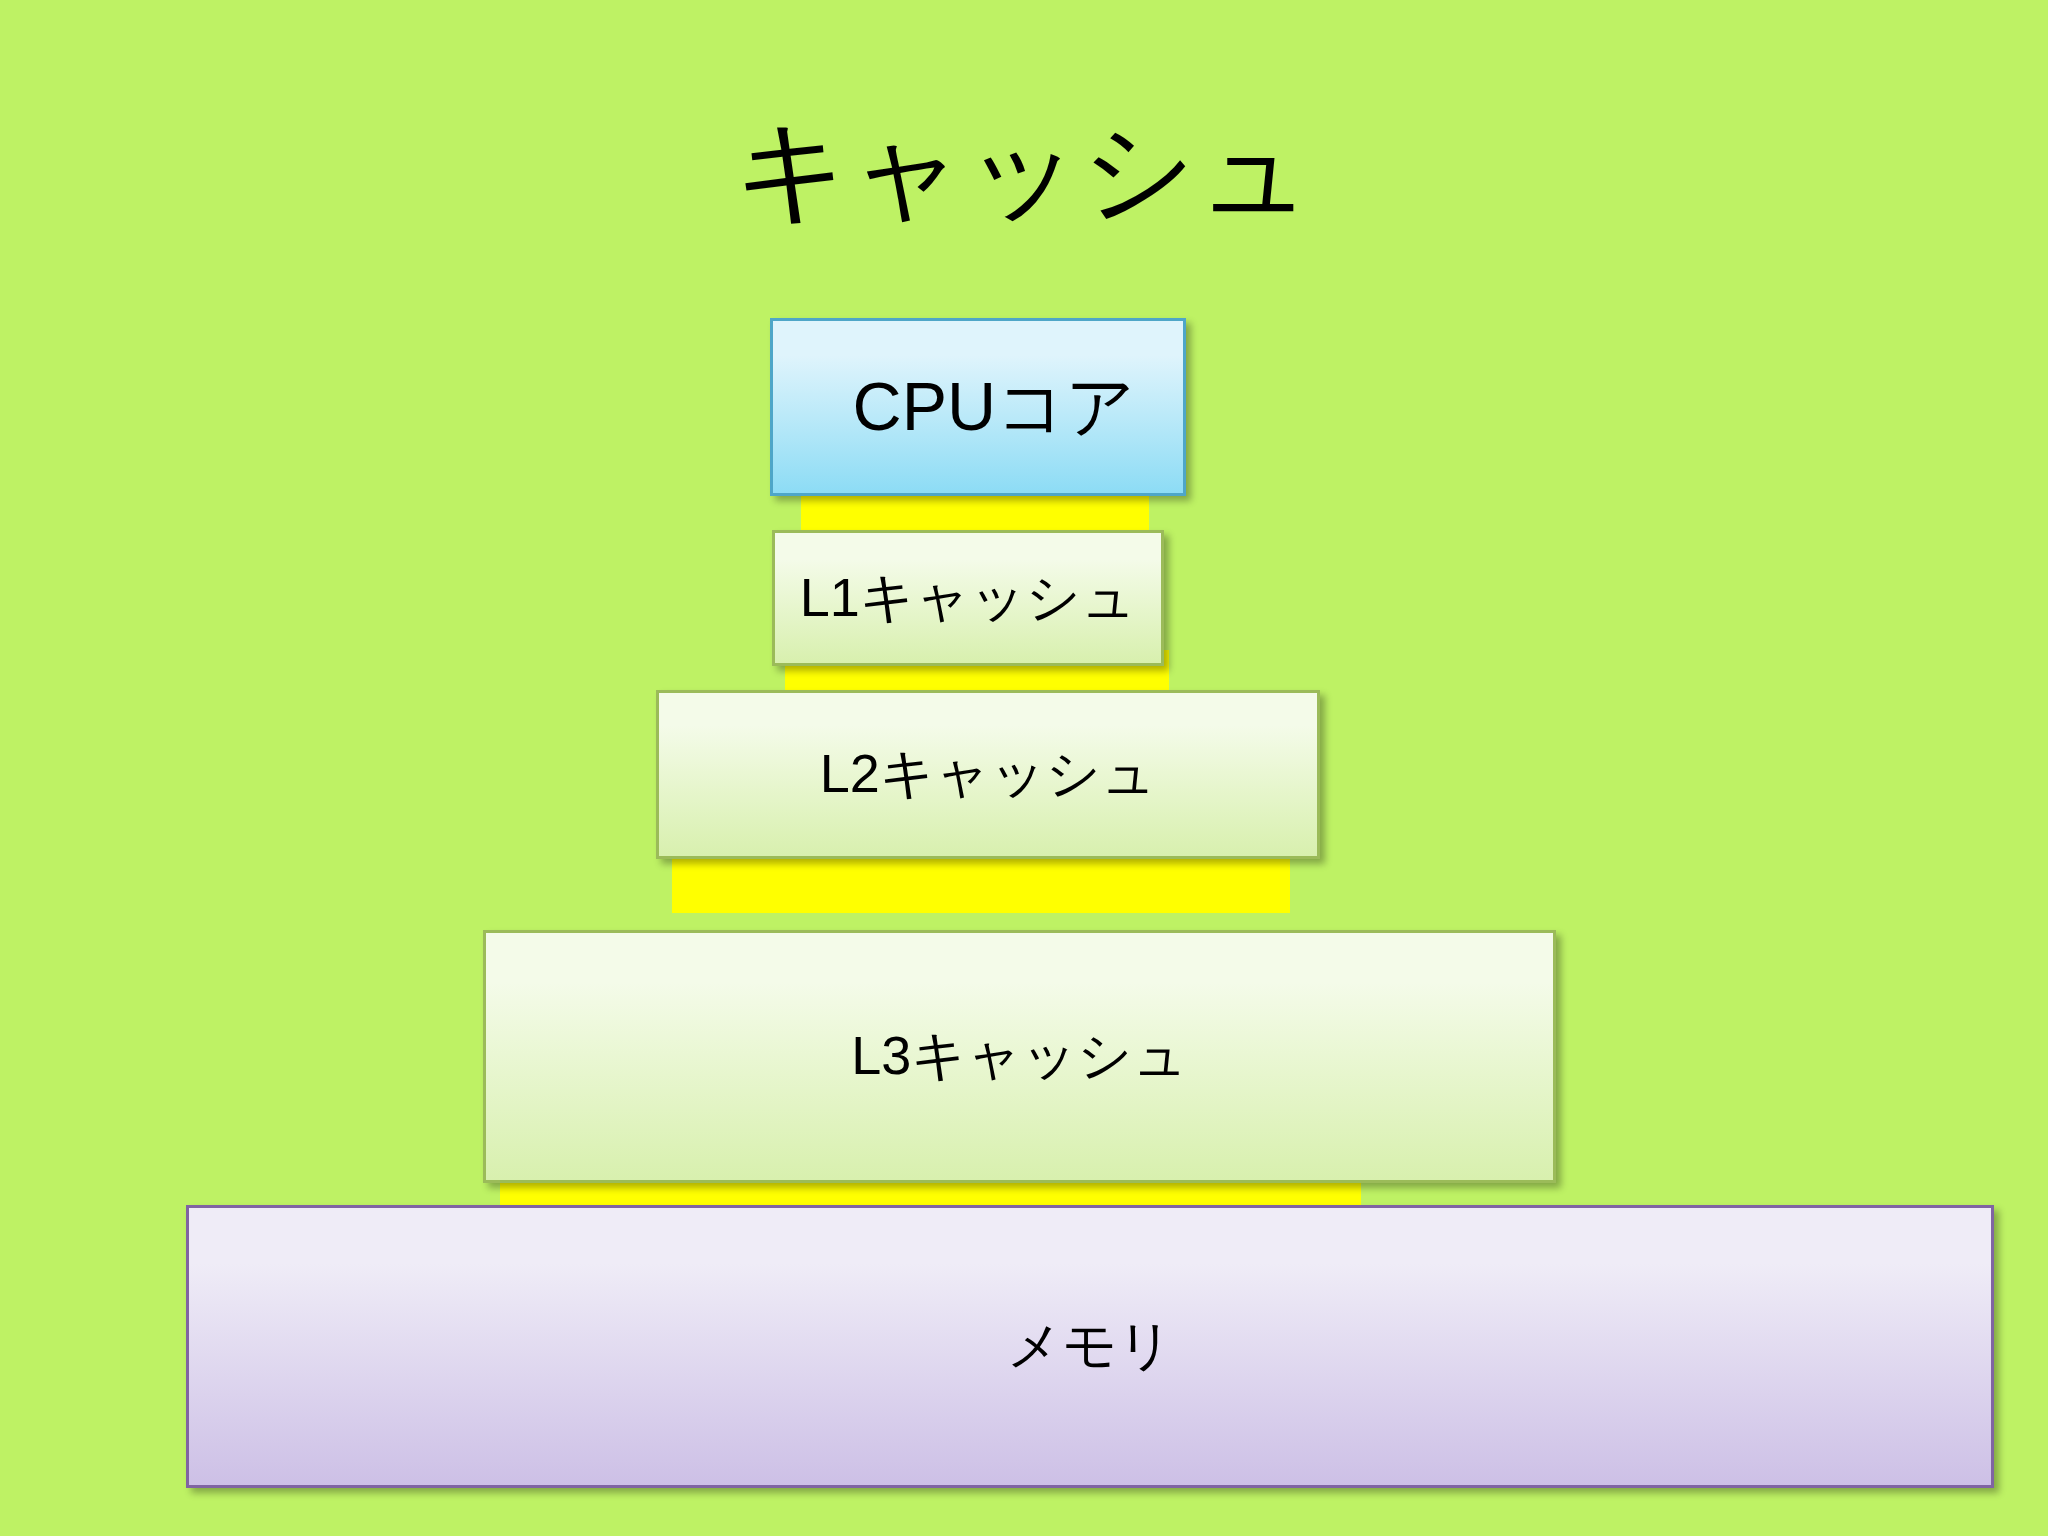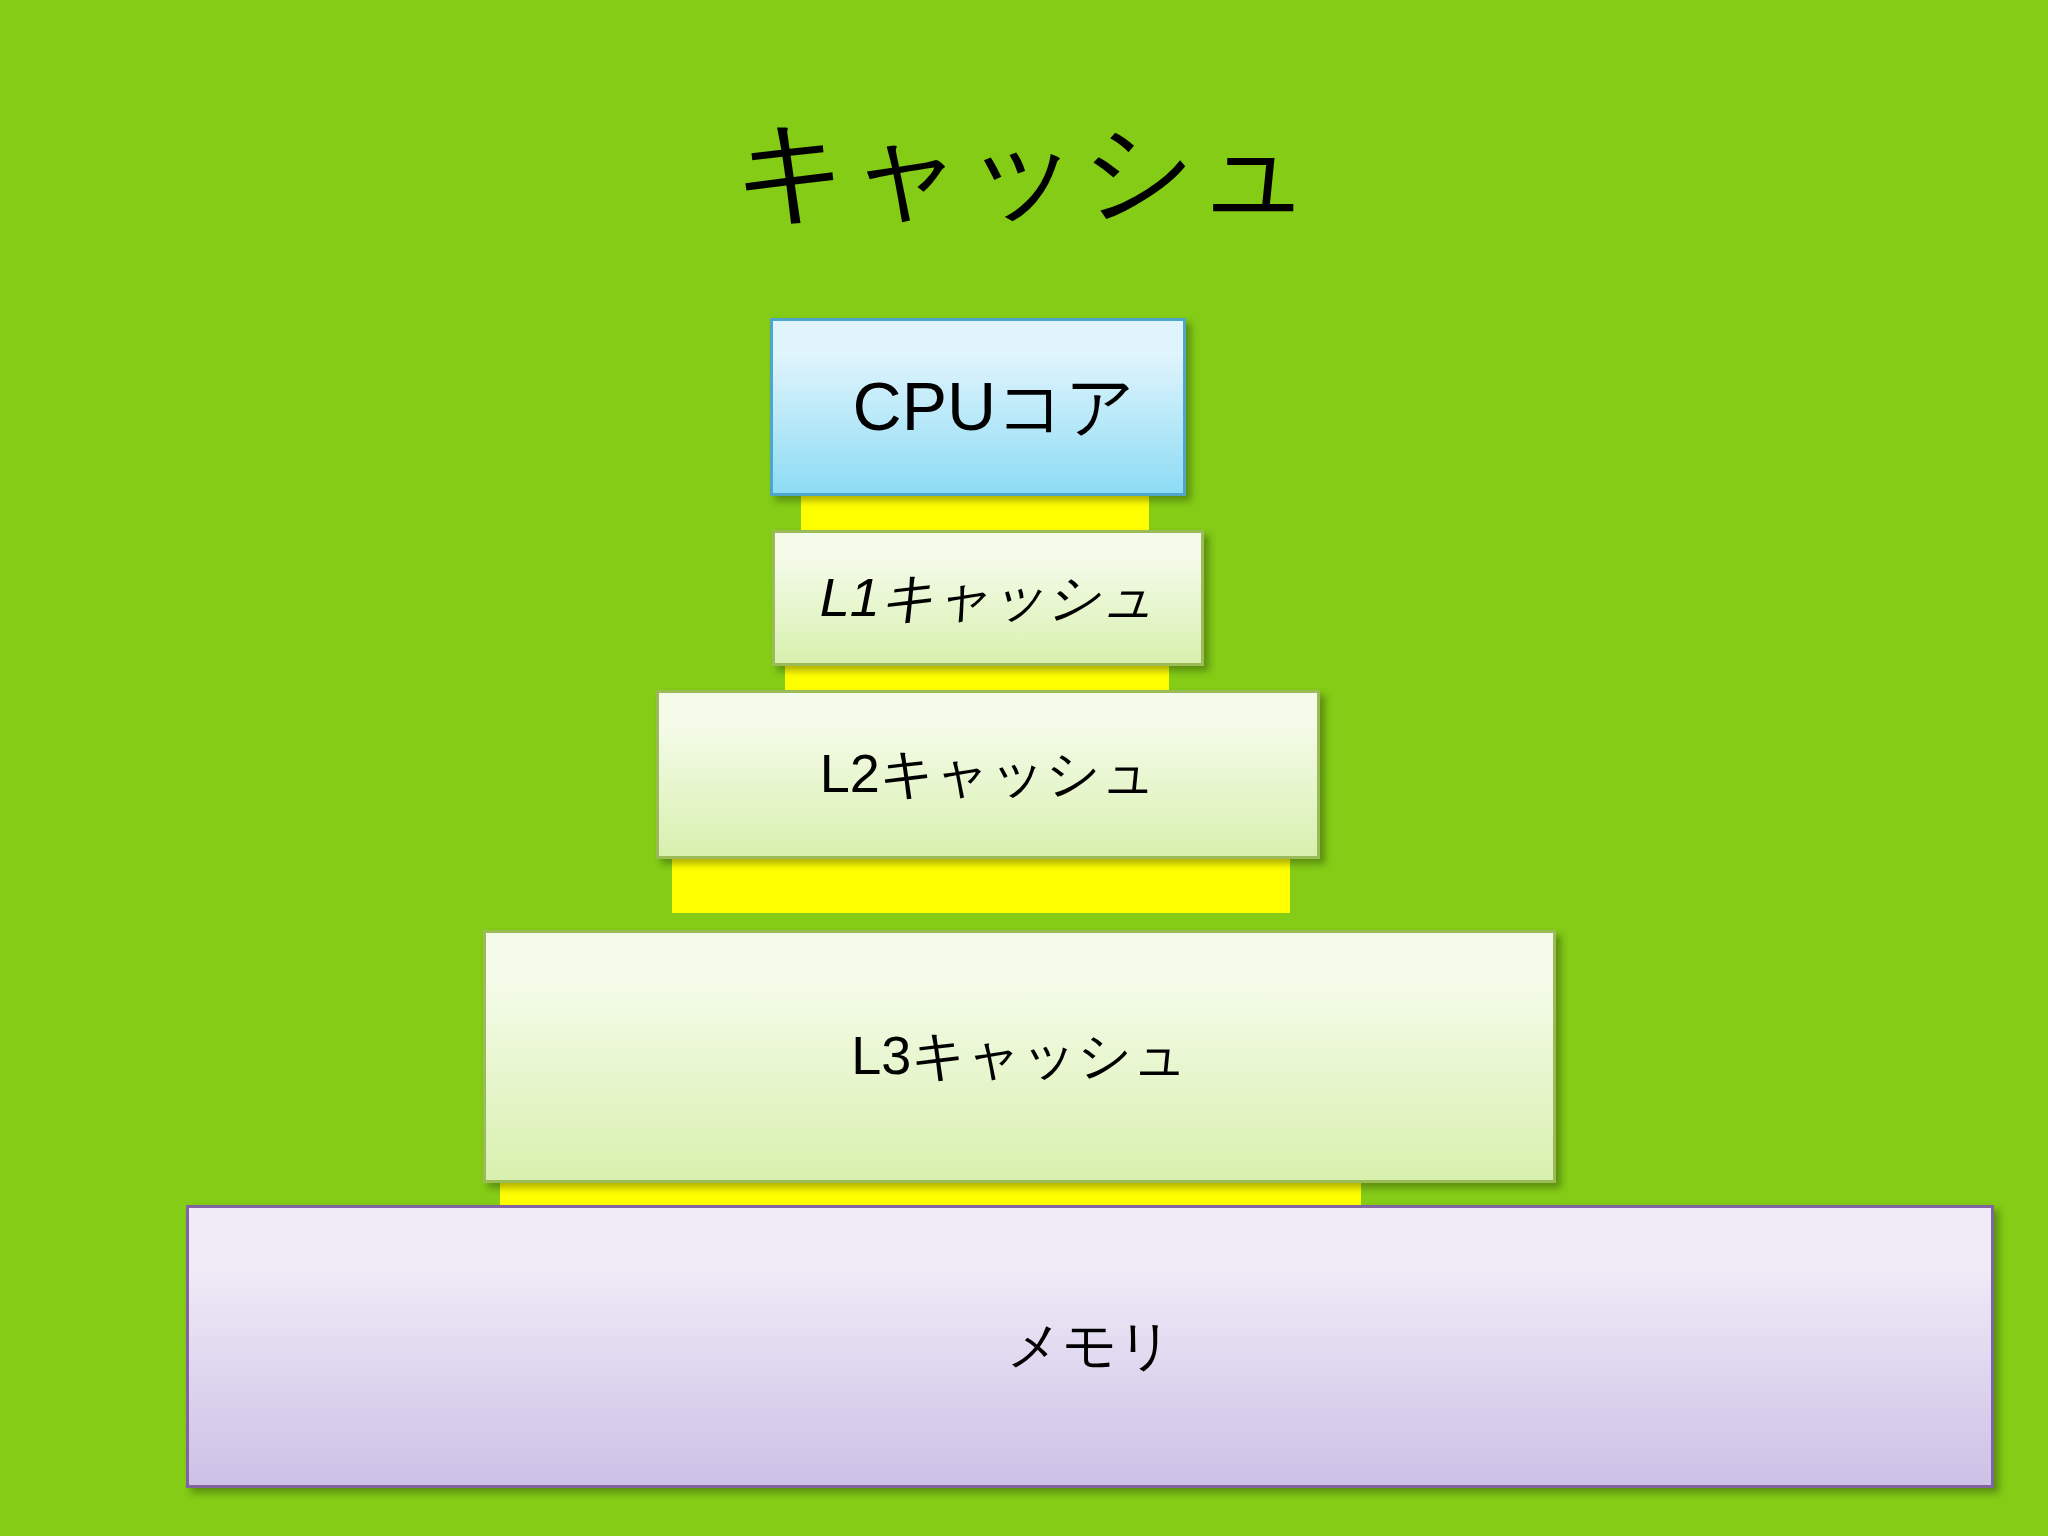--- a/index.html
+++ b/index.html
@@ -91,36 +91,36 @@
     border: 3px solid #8064a2;
     background: linear-gradient(to bottom, #efecf7 0%, #e8e3f4 25%, #ddd4ee 62%, #cdc0e6 100%);
   }
   .level.memory .level-label {
     font-size: 54px;
   }
 </style>
 </head>
 <body>
 
-<div id="slide" style="background: #84cc16;">
+<div id="slide" style="background: #bef264;">
 
   <div id="slide-title">キャッシュ</div>
 
   <div id="pyramid">
 
     <div class="connector" style="left: 801px; top: 480px; width: 348px; height: 70px; background: rgb(255, 255, 0);"></div>
     <div class="connector" style="left: 785px; top: 650px; width: 384px; height: 60px; background: rgb(255, 255, 0);"></div>
     <div class="connector" style="left: 672px; top: 845px; width: 618px; height: 68px; background: rgb(255, 255, 0);"></div>
     <div class="connector" style="left: 500px; top: 1134px; width: 861px; height: 90px; background: rgb(255, 255, 0);"></div>
 
     <div class="level cpu" style="left: 770px; top: 318px; width: 416px; height: 178px; border-color: rgb(78, 166, 200); background: linear-gradient(rgb(223, 244, 252) 0%, rgb(223, 244, 252) 20%, rgb(141, 220, 245) 100%); padding-left: 32px;">
       <span class="level-label">CPUコア</span>
     </div>
 
-    <div class="level cache" style="left: 772px; top: 530px; width: 432px; height: 136px; border-color: rgb(155, 187, 89); background: linear-gradient(rgb(244, 251, 233) 0%, rgb(244, 251, 233) 20%, rgb(216, 240, 174) 100%); font-style: italic;">
+    <div class="level cache" style="left: 772px; top: 530px; width: 392px; height: 136px; border-color: rgb(155, 187, 89); background: linear-gradient(rgb(244, 251, 233) 0%, rgb(244, 251, 233) 20%, rgb(216, 240, 174) 100%);">
       <span class="level-label">L1キャッシュ</span>
     </div>
 
     <div class="level cache" style="left: 656px; top: 690px; width: 664px; height: 169px; border-color: rgb(155, 187, 89); background: linear-gradient(rgb(244, 251, 233) 0%, rgb(244, 251, 233) 20%, rgb(216, 240, 174) 100%);">
       <span class="level-label">L2キャッシュ</span>
     </div>
 
     <div class="level cache" style="left: 483px; top: 930px; width: 1073px; height: 253px; border-color: rgb(155, 187, 89); background: linear-gradient(rgb(244, 251, 233) 0%, rgb(244, 251, 233) 20%, rgb(216, 240, 174) 100%);">
       <span class="level-label">L3キャッシュ</span>
     </div>

